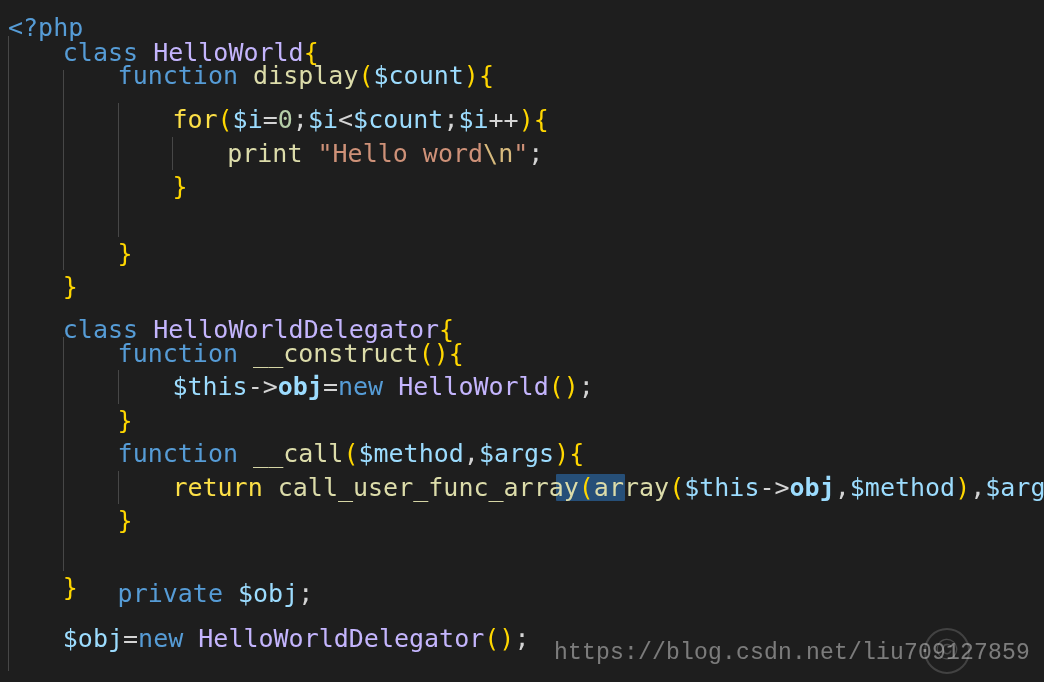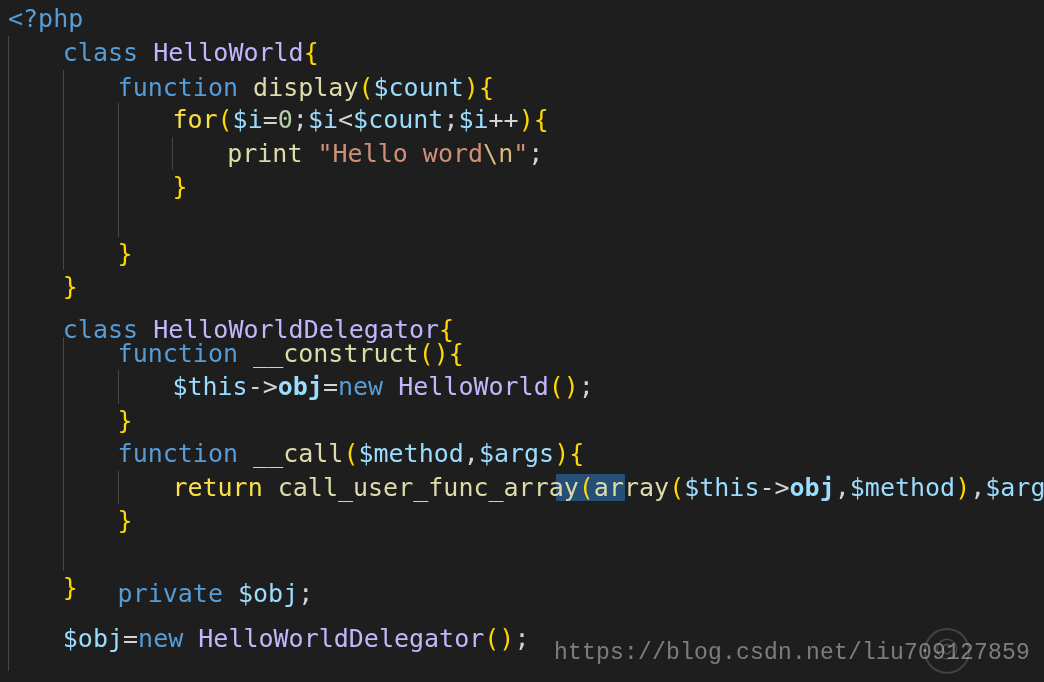--- a/index.html
+++ b/index.html
@@ -101,23 +101,23 @@
 <div id="root">
   <div class="code-area" id="code-area">
       <div class="sel-box" style="left: 556px; top: 473.6px; width: 68.5px; height: 27.4px; background: rgb(38, 79, 120);"></div>
       <div class="indent-guide" style="left: 8px; top: 36.4px; height: 634.6px;"></div>
       <div class="indent-guide" style="left: 62.8px; top: 69.8px; height: 200.4px;"></div>
       <div class="indent-guide" style="left: 117.6px; top: 103.2px; height: 133.6px;"></div>
       <div class="indent-guide" style="left: 172.4px; top: 136.6px; height: 33.4px;"></div>
       <div class="indent-guide" style="left: 62.8px; top: 337px; height: 233.8px;"></div>
       <div class="indent-guide" style="left: 117.6px; top: 370.4px; height: 33.4px;"></div>
       <div class="indent-guide" style="left: 117.6px; top: 470.6px; height: 33.4px;"></div>
-      <div class="code-line" style="top: 2px; left: 8px;"><span class="txt t-tag">&lt;?php</span></div>
+      <div class="code-line" style="top: 11px; left: 8px;"><span class="txt t-tag">&lt;?php</span></div>
       <div class="code-line" style="top: 36.4px; left: 62.8px;"><span class="txt t-keyword">class</span><span class="txt t-punct"> </span><span class="txt t-type">HelloWorld</span><span class="txt t-brace">{</span></div>
-      <div class="code-line" style="top: 71px; left: 117.6px;"><span class="txt t-keyword">function</span><span class="txt t-punct"> </span><span class="txt t-func">display</span><span class="txt t-paren">(</span><span class="txt t-var">$count</span><span class="txt t-paren">)</span><span class="txt t-brace">{</span></div>
+      <div class="code-line" style="top: 59px; left: 117.6px;"><span class="txt t-keyword">function</span><span class="txt t-punct"> </span><span class="txt t-func">display</span><span class="txt t-paren">(</span><span class="txt t-var">$count</span><span class="txt t-paren">)</span><span class="txt t-brace">{</span></div>
       <div class="code-line" style="top: 103.2px; left: 172.4px;"><span class="txt t-control">for</span><span class="txt t-paren">(</span><span class="txt t-var">$i</span><span class="txt t-punct">=</span><span class="txt t-num">0</span><span class="txt t-punct">;</span><span class="txt t-var">$i</span><span class="txt t-punct">&lt;</span><span class="txt t-var">$count</span><span class="txt t-punct">;</span><span class="txt t-var">$i</span><span class="txt t-punct">++</span><span class="txt t-paren">)</span><span class="txt t-brace">{</span></div>
       <div class="code-line" style="top: 136.6px; left: 227.2px;"><span class="txt t-func">print</span><span class="txt t-punct"> </span><span class="txt t-string">"Hello word</span><span class="txt t-escape">\n</span><span class="txt t-string">"</span><span class="txt t-punct">;</span></div>
       <div class="code-line" style="top: 170px; left: 172.4px;"><span class="txt t-brace">}</span></div>
       <div class="code-line" style="top: 236.8px; left: 117.6px;"><span class="txt t-brace">}</span></div>
       <div class="code-line" style="top: 270.2px; left: 62.8px;"><span class="txt t-brace">}</span></div>
       <div class="code-line" style="top: 313px; left: 62.8px;"><span class="txt t-keyword">class</span><span class="txt t-punct"> </span><span class="txt t-type">HelloWorldDelegator</span><span class="txt t-brace">{</span></div>
       <div class="code-line" style="top: 337px; left: 117.6px;"><span class="txt t-keyword">function</span><span class="txt t-punct"> </span><span class="txt t-func">__construct</span><span class="txt t-paren">(</span><span class="txt t-paren">)</span><span class="txt t-brace">{</span></div>
       <div class="code-line" style="top: 370.4px; left: 172.4px;"><span class="txt t-var">$this</span><span class="txt t-punct">-&gt;</span><span class="txt t-prop">obj</span><span class="txt t-punct">=</span><span class="txt t-keyword">new</span><span class="txt t-punct"> </span><span class="txt t-type">HelloWorld</span><span class="txt t-paren">(</span><span class="txt t-paren">)</span><span class="txt t-punct">;</span></div>
       <div class="code-line" style="top: 403.8px; left: 117.6px;"><span class="txt t-brace">}</span></div>
       <div class="code-line" style="top: 437.2px; left: 117.6px;"><span class="txt t-keyword">function</span><span class="txt t-punct"> </span><span class="txt t-func">__call</span><span class="txt t-paren">(</span><span class="txt t-var">$method</span><span class="txt t-punct">,</span><span class="txt t-var">$args</span><span class="txt t-paren">)</span><span class="txt t-brace">{</span></div>

